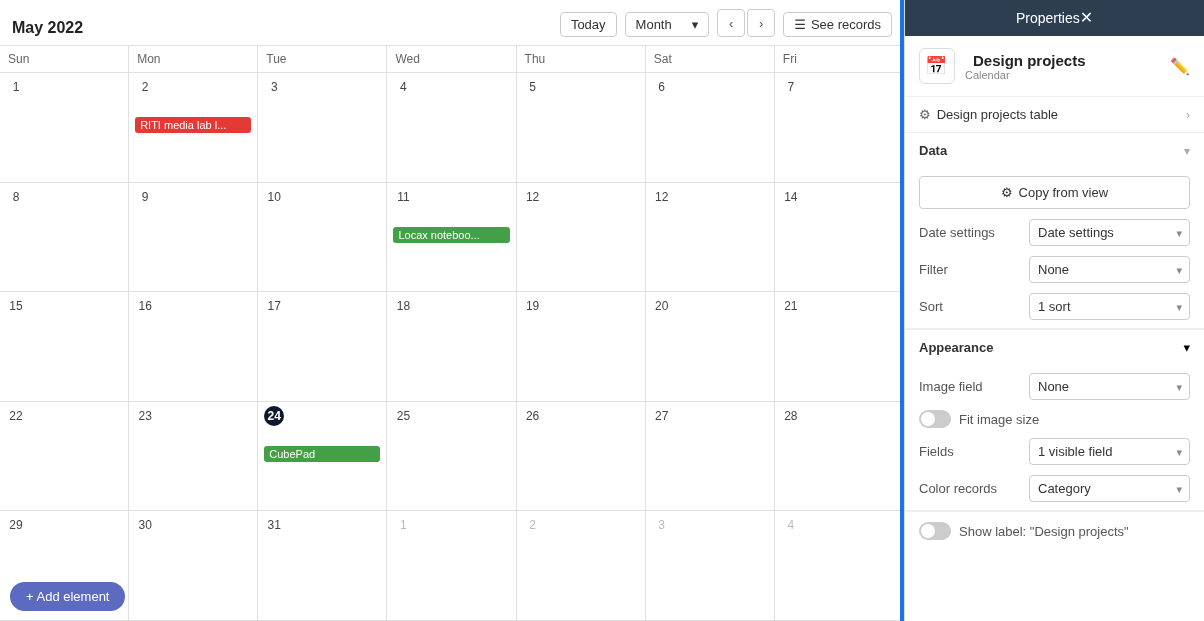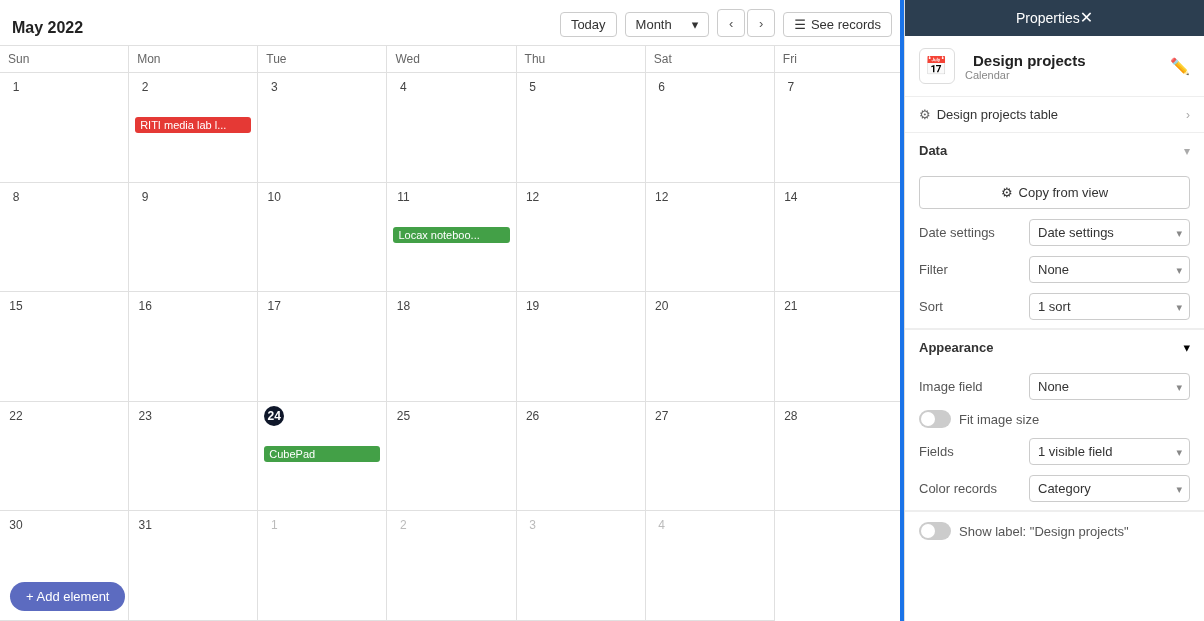--- a/index.html
+++ b/index.html
@@ -475,20 +475,23 @@
         <div class="day-num">25</div>
       </div>
       <div class="cal-cell">
         <div class="day-num">26</div>
       </div>
       <div class="cal-cell">
         <div class="day-num">27</div>
       </div>
       <div class="cal-cell">
         <div class="day-num">28</div>
+      </div>
+      <div class="cal-cell">
+        <div class="day-num">29</div>
       </div>
       <div class="cal-cell">
         <div class="day-num">30</div>
       </div>
       <div class="cal-cell">
         <div class="day-num">31</div>
       </div>
       <div class="cal-cell other-month">
         <div class="day-num">1</div>
       </div>

